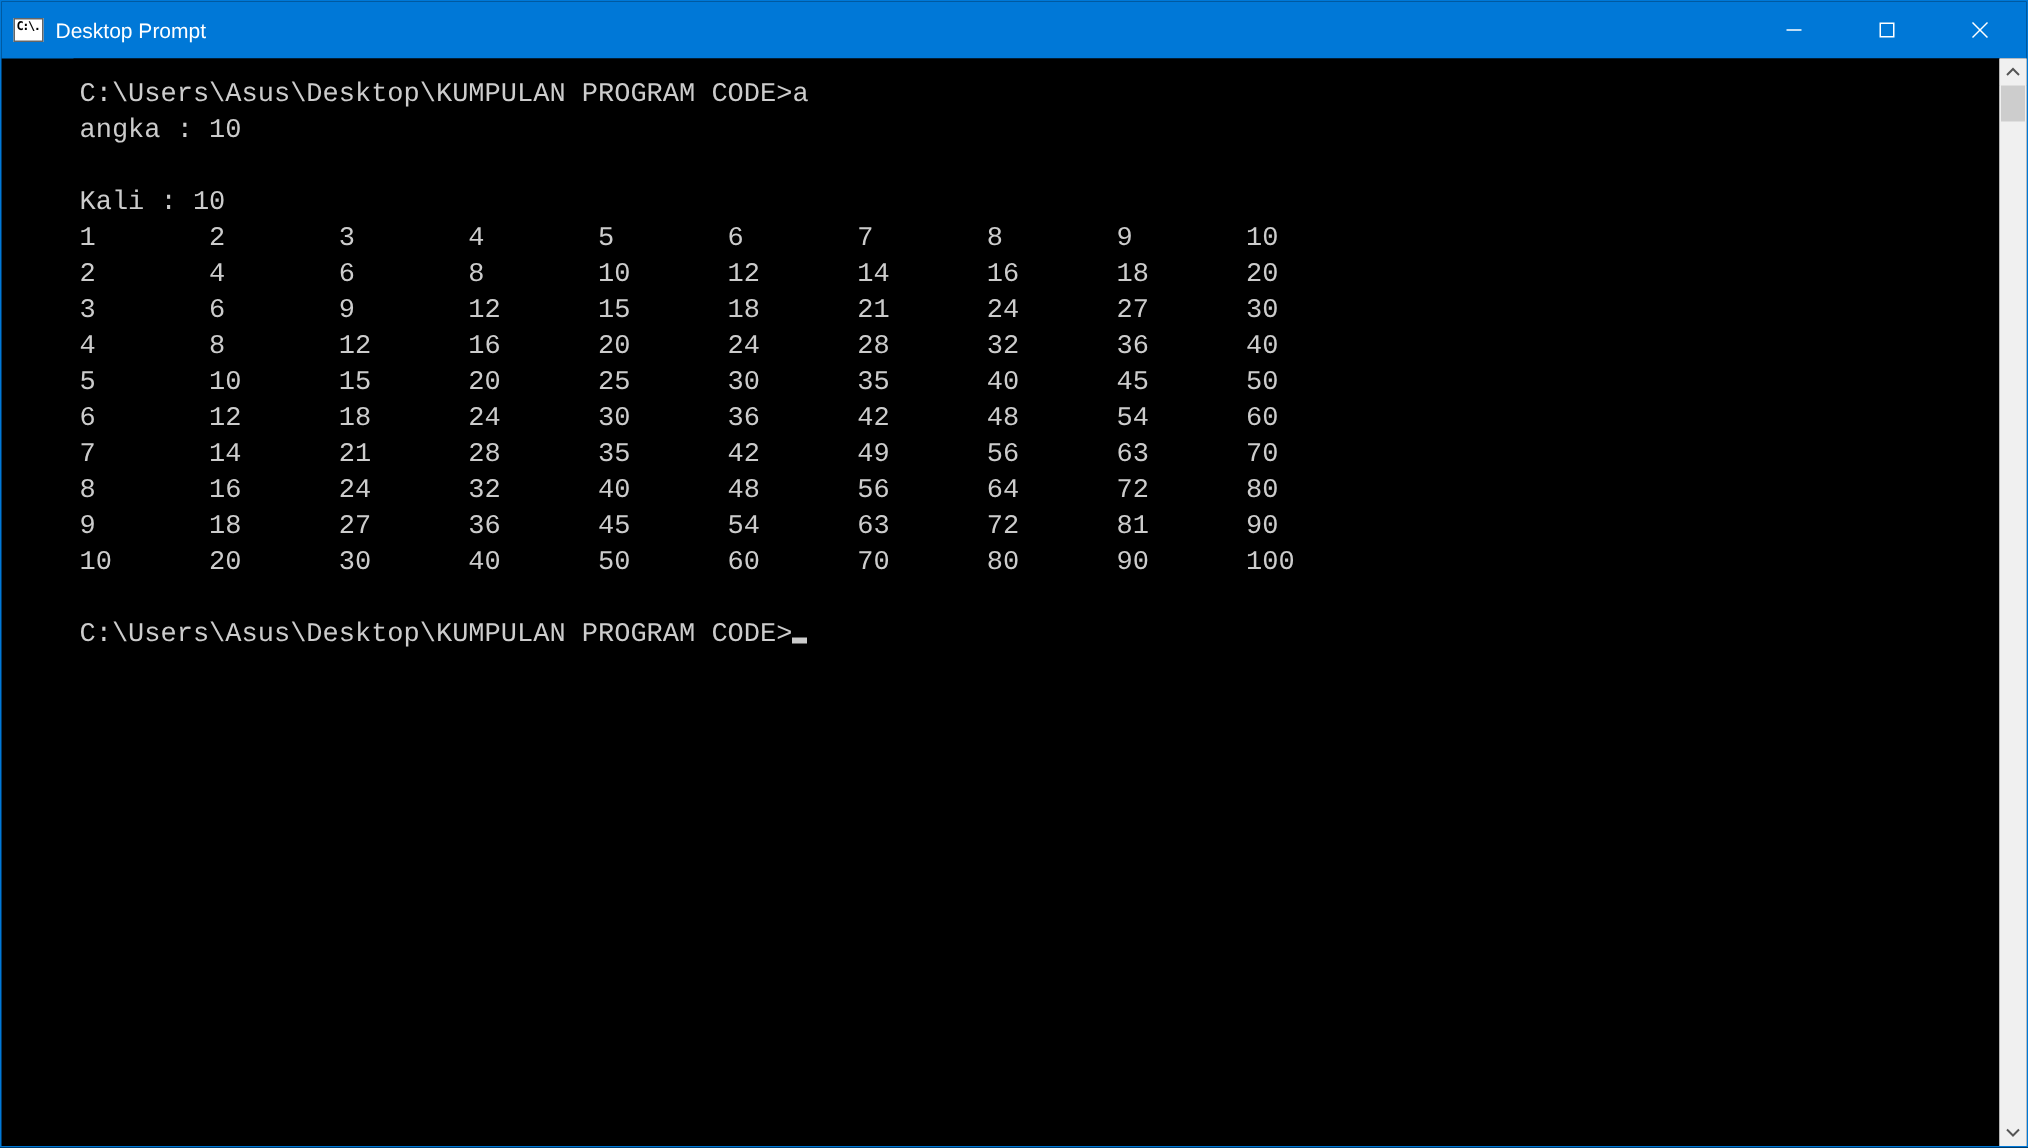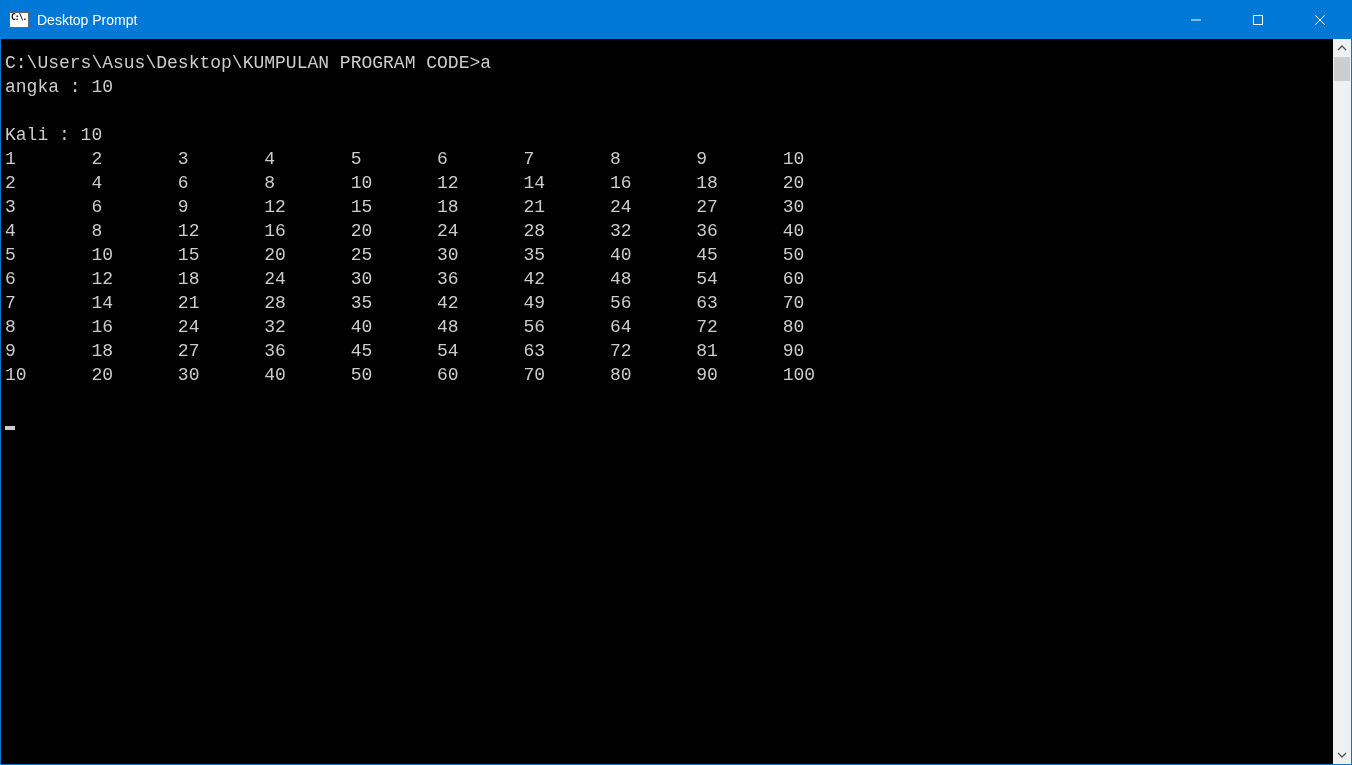--- a/index.html
+++ b/index.html
@@ -60,20 +60,21 @@
       align-items: center;
       justify-content: center;
       color: #fff;
       font-family: 'Segoe UI', sans-serif;
     }
     .win-btn svg { stroke: #fff; fill: none; stroke-width: 1; }
     .client {
       flex: 1;
       display: flex;
       background: #000;
+      margin-left: 48px;
     }
     .terminal {
       flex: 1;
       color: #ccc;
       font-family: Consolas, 'Courier New', monospace;
       font-size: 18px;
       line-height: 24px;
       padding: 12px 0 0 4px;
       white-space: pre;
       overflow: hidden;
@@ -155,21 +156,21 @@
 2       4       6       8       10      12      14      16      18      20      
 3       6       9       12      15      18      21      24      27      30      
 4       8       12      16      20      24      28      32      36      40      
 5       10      15      20      25      30      35      40      45      50      
 6       12      18      24      30      36      42      48      54      60      
 7       14      21      28      35      42      49      56      63      70      
 8       16      24      32      40      48      56      64      72      80      
 9       18      27      36      45      54      63      72      81      90      
 10      20      30      40      50      60      70      80      90      100     
 
-</span><span class="cursor"></span></div>
+</span><span>C:\Users\Asus\Desktop\KUMPULAN PROGRAM CODE&gt;</span><span class="cursor"></span></div>
     <div class="scrollbar">
       <div class="sb-btn">
         <svg width="10" height="10">
             <polyline points="1,7 5,3 9,7" fill="none" stroke="#555" stroke-width="1.3"></polyline>
           </svg>
       </div>
       <div class="sb-track">
         <div class="sb-thumb"></div>
       </div>
       <div class="sb-btn">

